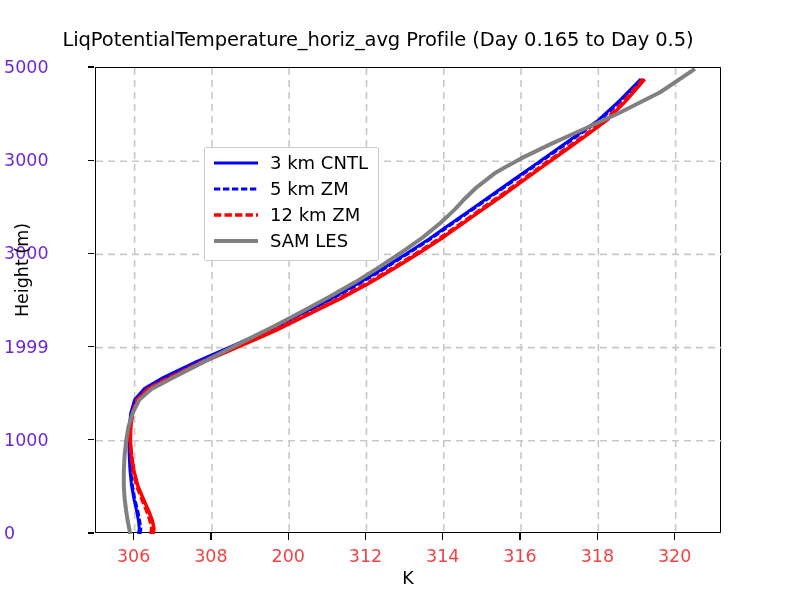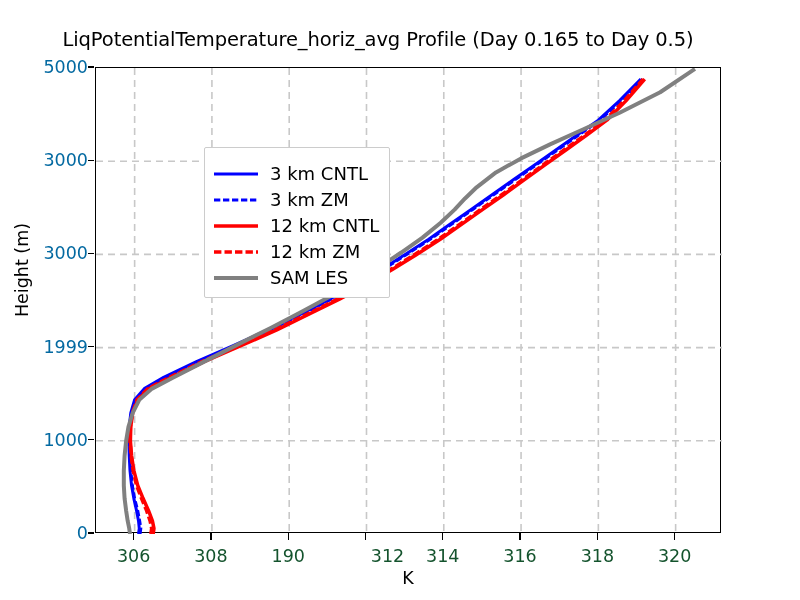--- a/index.html
+++ b/index.html
@@ -46,31 +46,31 @@
     left: 0;
     top: 0;
     width: 626px;
     height: 466px;
     display: block;
   }
   .ytick-label {
     position: absolute;
     right: 0;
     width: 84px;
-    text-align: right;
-    font-size: 17.5px;
-    color: #0369a1;
+    text-align: left;
+    font-size: 17.5px;
+    color: #6d28d9;
     transform: translateY(-50%);
     white-space: nowrap;
   }
   .xtick-label {
     position: absolute;
     top: 0;
     font-size: 17.5px;
-    color: #14532d;
+    color: #ef4444;
     transform: translateX(-50%);
     white-space: nowrap;
   }
   #ytick-layer {
     position: absolute;
     left: 0;
     top: 67px;
     width: 88px;
     height: 466px;
   }
@@ -101,21 +101,21 @@
     font-size: 17.5px;
     color: #000000;
   }
   #legend {
     position: absolute;
     left: 108px;
     top: 79px;
     background: #ffffff;
     border: 1px solid #cccccc;
     border-radius: 2px;
-    padding: 13px 10px 6px 8px;
+    padding: 2px 10px 6px 8px;
     box-sizing: border-box;
   }
   .legend-row {
     display: flex;
     align-items: center;
     height: 26px;
   }
   .legend-swatch {
     width: 46px;
     height: 18px;
@@ -183,27 +183,21 @@
       <div class="legend-row">
         <svg class="legend-swatch" viewBox="0 0 46 18">
             <line x1="1" y1="9" x2="45" y2="9" stroke="#0000ff" stroke-width="3" stroke-linecap="butt"></line>
           </svg>
         <span class="legend-text">3 km CNTL</span>
       </div>
       <div class="legend-row">
         <svg class="legend-swatch" viewBox="0 0 46 18">
             <line x1="1" y1="9" x2="45" y2="9" stroke="#0000ff" stroke-width="3" stroke-linecap="butt" stroke-dasharray="6.3,2.7"></line>
           </svg>
-        <span class="legend-text">3 km ZM</span>
-      </div>
-      <div class="legend-row">
-        <svg class="legend-swatch" viewBox="0 0 46 18">
-            <line x1="1" y1="9" x2="45" y2="9" stroke="#ff0000" stroke-width="3.5" stroke-linecap="butt"></line>
-          </svg>
-        <span class="legend-text">12 km CNTL</span>
+        <span class="legend-text">5 km ZM</span>
       </div>
       <div class="legend-row">
         <svg class="legend-swatch" viewBox="0 0 46 18">
             <line x1="1" y1="9" x2="45" y2="9" stroke="#ff0000" stroke-width="3.5" stroke-linecap="butt" stroke-dasharray="7.4,3.1"></line>
           </svg>
         <span class="legend-text">12 km ZM</span>
       </div>
       <div class="legend-row">
         <svg class="legend-swatch" viewBox="0 0 46 18">
             <line x1="1" y1="9" x2="45" y2="9" stroke="#808080" stroke-width="4" stroke-linecap="butt"></line>
@@ -211,23 +205,23 @@
         <span class="legend-text">SAM LES</span>
       </div>
     </div>
   </div>
 
   <div id="xtick-layer">
       <div class="xtick-label" style="left: 38.642px; top: 6px;">306</div>
       <div class="tick-mark" style="left: 37.942px; top: -7px; width: 1.4px; height: 7px;"></div>
       <div class="xtick-label" style="left: 115.926px; top: 6px;">308</div>
       <div class="tick-mark" style="left: 115.226px; top: -7px; width: 1.4px; height: 7px;"></div>
-      <div class="xtick-label" style="left: 193.21px; top: 6px;">190</div>
+      <div class="xtick-label" style="left: 193.21px; top: 6px;">200</div>
       <div class="tick-mark" style="left: 192.51px; top: -7px; width: 1.4px; height: 7px;"></div>
-      <div class="xtick-label" style="left: 270.494px; top: 6px; margin-left: 22px;">312</div>
+      <div class="xtick-label" style="left: 270.494px; top: 6px;">312</div>
       <div class="tick-mark" style="left: 269.794px; top: -7px; width: 1.4px; height: 7px;"></div>
       <div class="xtick-label" style="left: 347.778px; top: 6px;">314</div>
       <div class="tick-mark" style="left: 347.078px; top: -7px; width: 1.4px; height: 7px;"></div>
       <div class="xtick-label" style="left: 425.062px; top: 6px;">316</div>
       <div class="tick-mark" style="left: 424.362px; top: -7px; width: 1.4px; height: 7px;"></div>
       <div class="xtick-label" style="left: 502.346px; top: 6px;">318</div>
       <div class="tick-mark" style="left: 501.646px; top: -7px; width: 1.4px; height: 7px;"></div>
       <div class="xtick-label" style="left: 579.63px; top: 6px;">320</div>
       <div class="tick-mark" style="left: 578.93px; top: -7px; width: 1.4px; height: 7px;"></div>
     </div>

